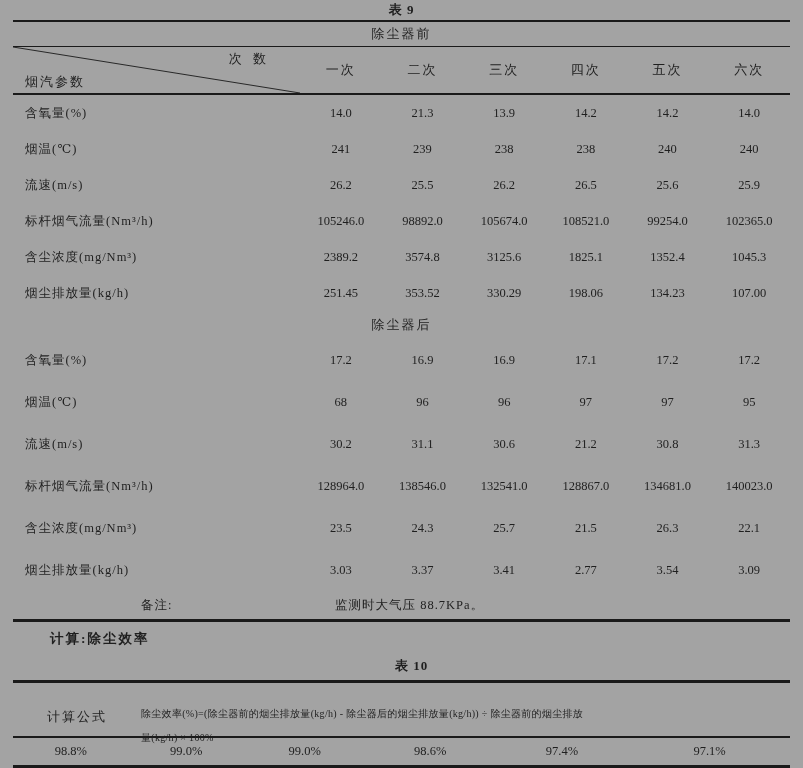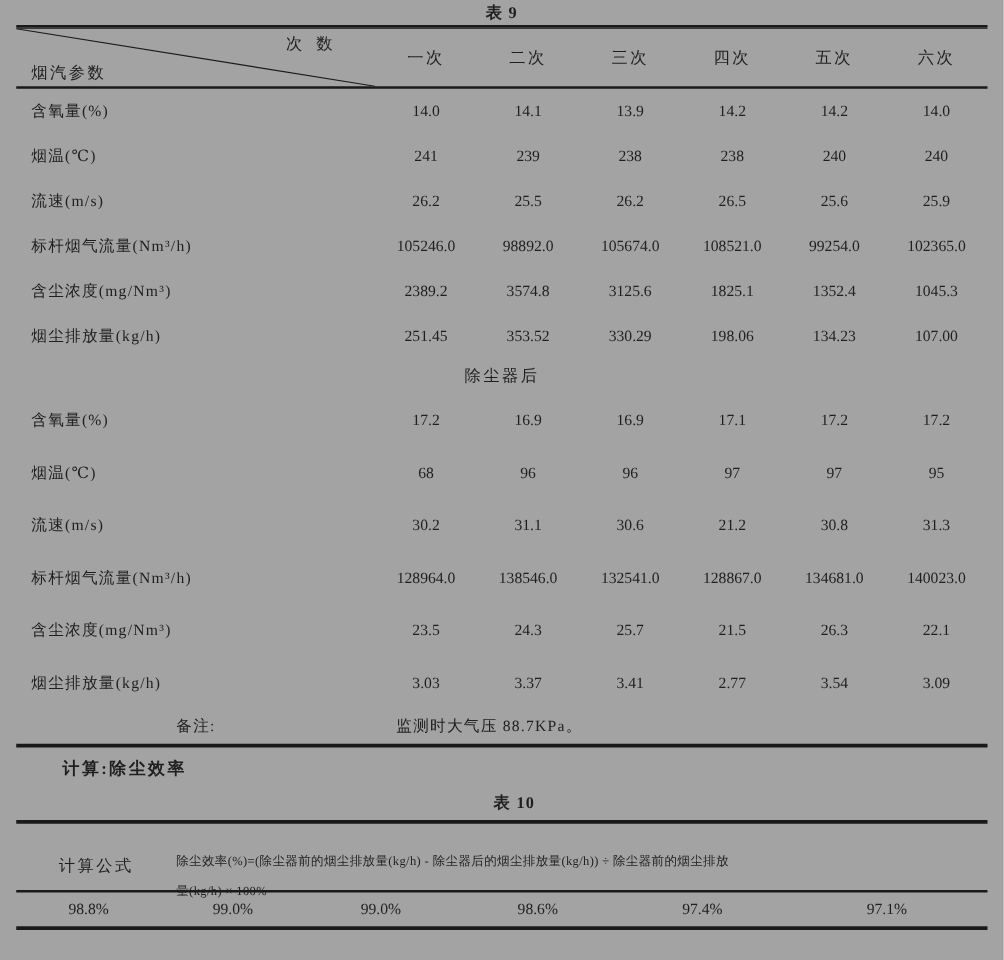--- a/index.html
+++ b/index.html
@@ -31,21 +31,21 @@
   .col-head{text-align:center;letter-spacing:2px;}
 
   .dr{font-size:12.5px;}
   .dr.h36{height:36px;}
   .dr.h42{height:42px;}
   .lc{padding-left:12px;letter-spacing:1px;}
   .dc{text-align:center;font-size:12.5px;}
 
   .note-row{position:relative;height:28px;font-size:12.5px;}
   .note-label{position:absolute;left:128px;top:50%;transform:translateY(-50%);letter-spacing:1px;}
-  .note-text{position:absolute;left:304px;top:50%;transform:translateY(-50%);letter-spacing:1px;}
+  .note-text{position:absolute;left:322px;top:50%;transform:translateY(-50%);letter-spacing:1px;}
 
   .calc-heading{height:30px;line-height:34px;padding-left:50px;font-size:13.5px;letter-spacing:2px;font-weight:bold;}
   .t10-title{height:28px;line-height:28px;text-align:center;font-size:13px;font-weight:bold;letter-spacing:1px;margin-left:20px;}
 
   .formula-row{display:grid;grid-template-columns:128px 1fr;align-items:center;height:53px;}
   .formula-label{text-align:center;font-size:13px;letter-spacing:2px;}
   .formula-text{font-size:10px;line-height:24px;letter-spacing:0.3px;padding-right:2px;margin-top:19px;}
 
   .results-row{display:grid;grid-template-columns:14.9% 14.8% 15.7% 16.6% 17.3% 20.7%;align-items:center;height:27px;font-size:12.5px;}
   .rcell{text-align:center;}
@@ -53,20 +53,21 @@
 </head>
 <body>
 
 <div class="page">
 
   <div class="t9-title">表 9</div>
 
   <div class="tbl">
     <div class="rule thick"></div>
 
+    <div class="section-row">除尘器前</div>
     <div class="rule thin"></div>
 
     <div class="grid header-row">
       <div class="corner-cell">
         <svg viewBox="0 0 100 100" preserveAspectRatio="none">
           <line x1="0" y1="0" x2="100" y2="100" stroke="#1a1a1a" stroke-width="0.9" vector-effect="non-scaling-stroke"></line>
         </svg>
         <span class="corner-top">次 数</span>
         <span class="corner-bottom">烟汽参数</span>
       </div>
@@ -75,21 +76,21 @@
       <div class="col-head">三次</div>
       <div class="col-head">四次</div>
       <div class="col-head">五次</div>
       <div class="col-head">六次</div>
     </div>
     <div class="rule thick"></div>
 
     <div class="grid dr h36">
       <div class="lc">含氧量(%)</div>
       <div class="dc">14.0</div>
-      <div class="dc">14.1</div>
+      <div class="dc">21.3</div>
       <div class="dc">13.9</div>
       <div class="dc">14.2</div>
       <div class="dc">14.2</div>
       <div class="dc">14.0</div>
     </div>
     <div class="grid dr h36">
       <div class="lc">烟温(℃)</div>
       <div class="dc">241</div>
       <div class="dc">239</div>
       <div class="dc">238</div>

